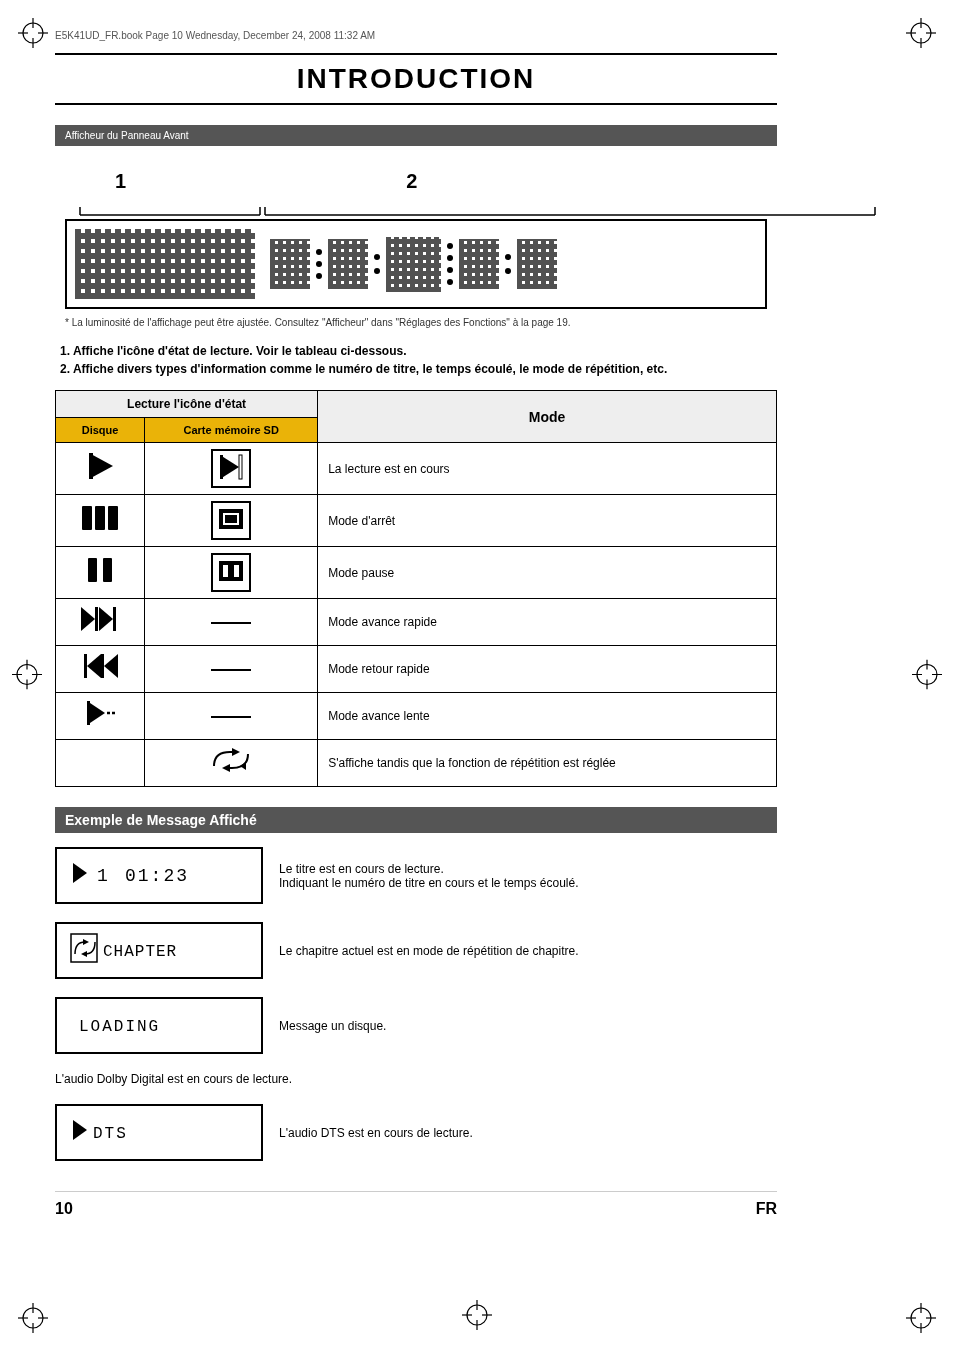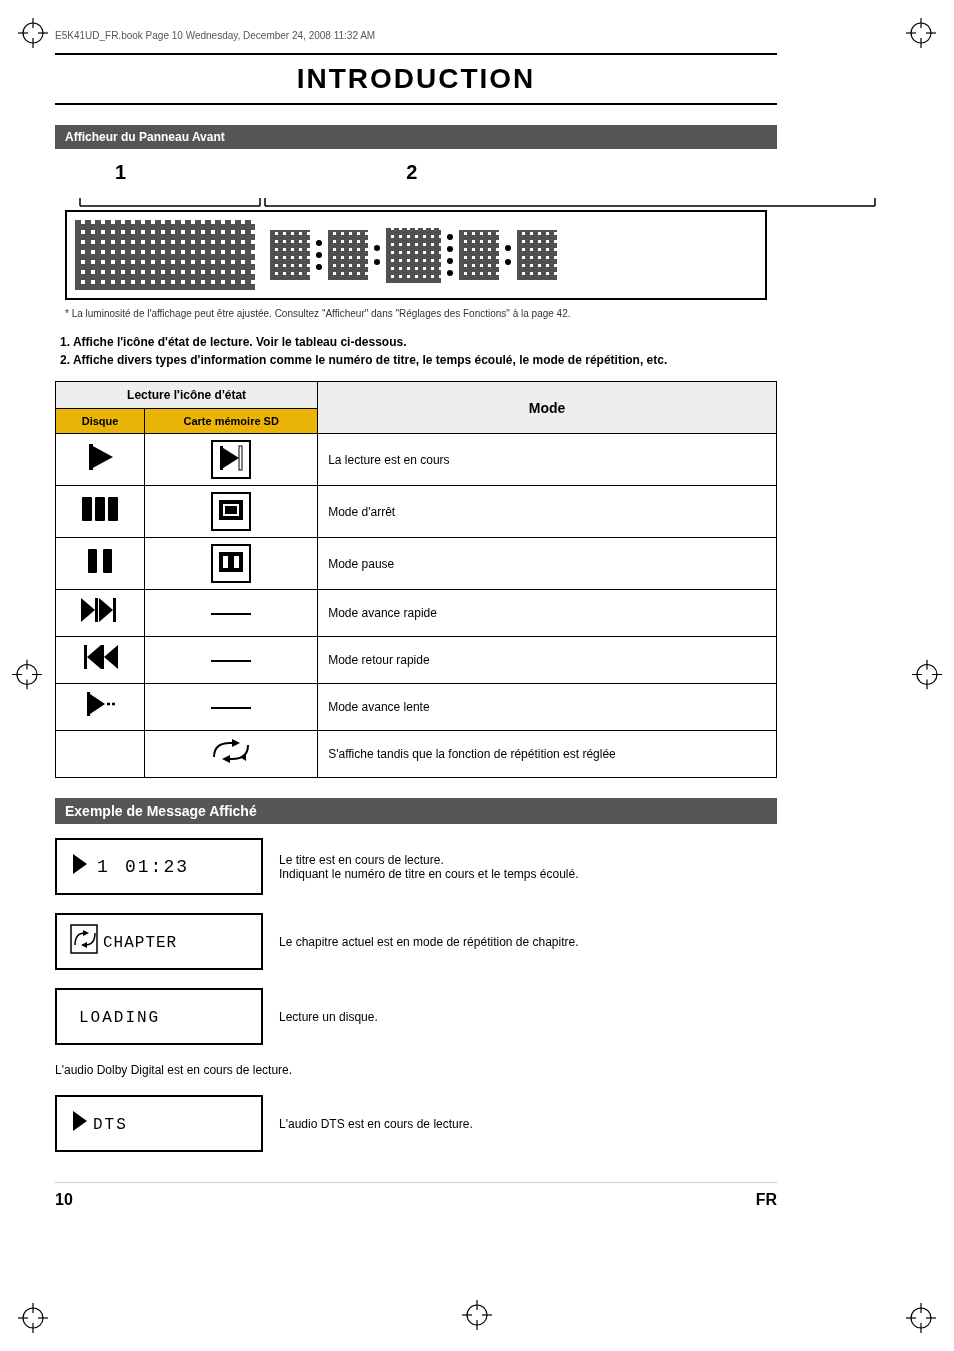--- a/index.html
+++ b/index.html
@@ -48,24 +48,24 @@
       border-bottom: 2px solid #000;
       padding: 8px 0;
       margin-bottom: 20px;
       margin-top: 12px;
     }
 
     
     .section-header {
       background: #555;
       color: #fff;
-      font-size: 12px;
-      font-weight: bold;
+      font-size: 10px;
+      font-weight: normal;
       padding: 5px 10px;
-      margin-bottom: 12px;
+      margin-bottom: 24px;
     }
 
     
     .display-panel-area {
       margin-bottom: 16px;
       position: relative;
     }
     .display-panel-numbers {
       display: flex;
       margin-left: 60px;
@@ -364,21 +364,21 @@
           <div class="seg-dot"></div>
         </div>
         <div class="seg-block seg-small"></div>
         <div class="seg-colon">
           <div class="seg-dot"></div>
           <div class="seg-dot"></div>
         </div>
         <div class="seg-block seg-small"></div>
       </div>
     </div>
-    <div class="footnote">* La luminosité de l'affichage peut être ajustée. Consultez "Afficheur" dans "Réglages des Fonctions" à la page 42.</div>
+    <div class="footnote">* La luminosité de l'affichage peut être ajustée. Consultez "Afficheur" dans "Réglages des Fonctions" à la page 19.</div>
   </div>
 
   <div class="instructions">
     <p style="font-size:12px; font-weight:bold; margin-bottom:4px;">1.  Affiche l'icône d'état de lecture. Voir le tableau ci-dessous.</p>
     <p style="font-size:12px; font-weight:bold;">2.  Affiche divers types d'information comme le numéro de titre, le temps écoulé, le mode de répétition, etc.</p>
   </div>
 
   <table class="main-table">
     <thead>
       <tr class="header-row">
@@ -544,21 +544,21 @@
     </div>
     <div class="example-text">Le chapitre actuel est en mode de répétition de chapitre.</div>
   </div>
 
   <div class="example-row">
     <div class="example-display" style="font-family: 'Courier New', monospace; font-size:16px; letter-spacing:2px;">
       <svg width="180" height="36" viewBox="0 0 180 36">
         <text x="10" y="26" font-family="Courier New" font-size="16" fill="#000" letter-spacing="2">LOADING</text>
       </svg>
     </div>
-    <div class="example-text">Lecture un disque.</div>
+    <div class="example-text">Message un disque.</div>
   </div>
 
   <div class="example-row">
     <div class="example-text">L'audio Dolby Digital est en cours de lecture.</div>
   </div>
 
   <div class="example-row">
     <div class="example-display" style="font-family: 'Courier New', monospace; font-size:16px; letter-spacing:2px;">
       <svg width="180" height="36" viewBox="0 0 180 36">
         <polygon points="4,8 18,18 4,28" fill="#000"></polygon>

